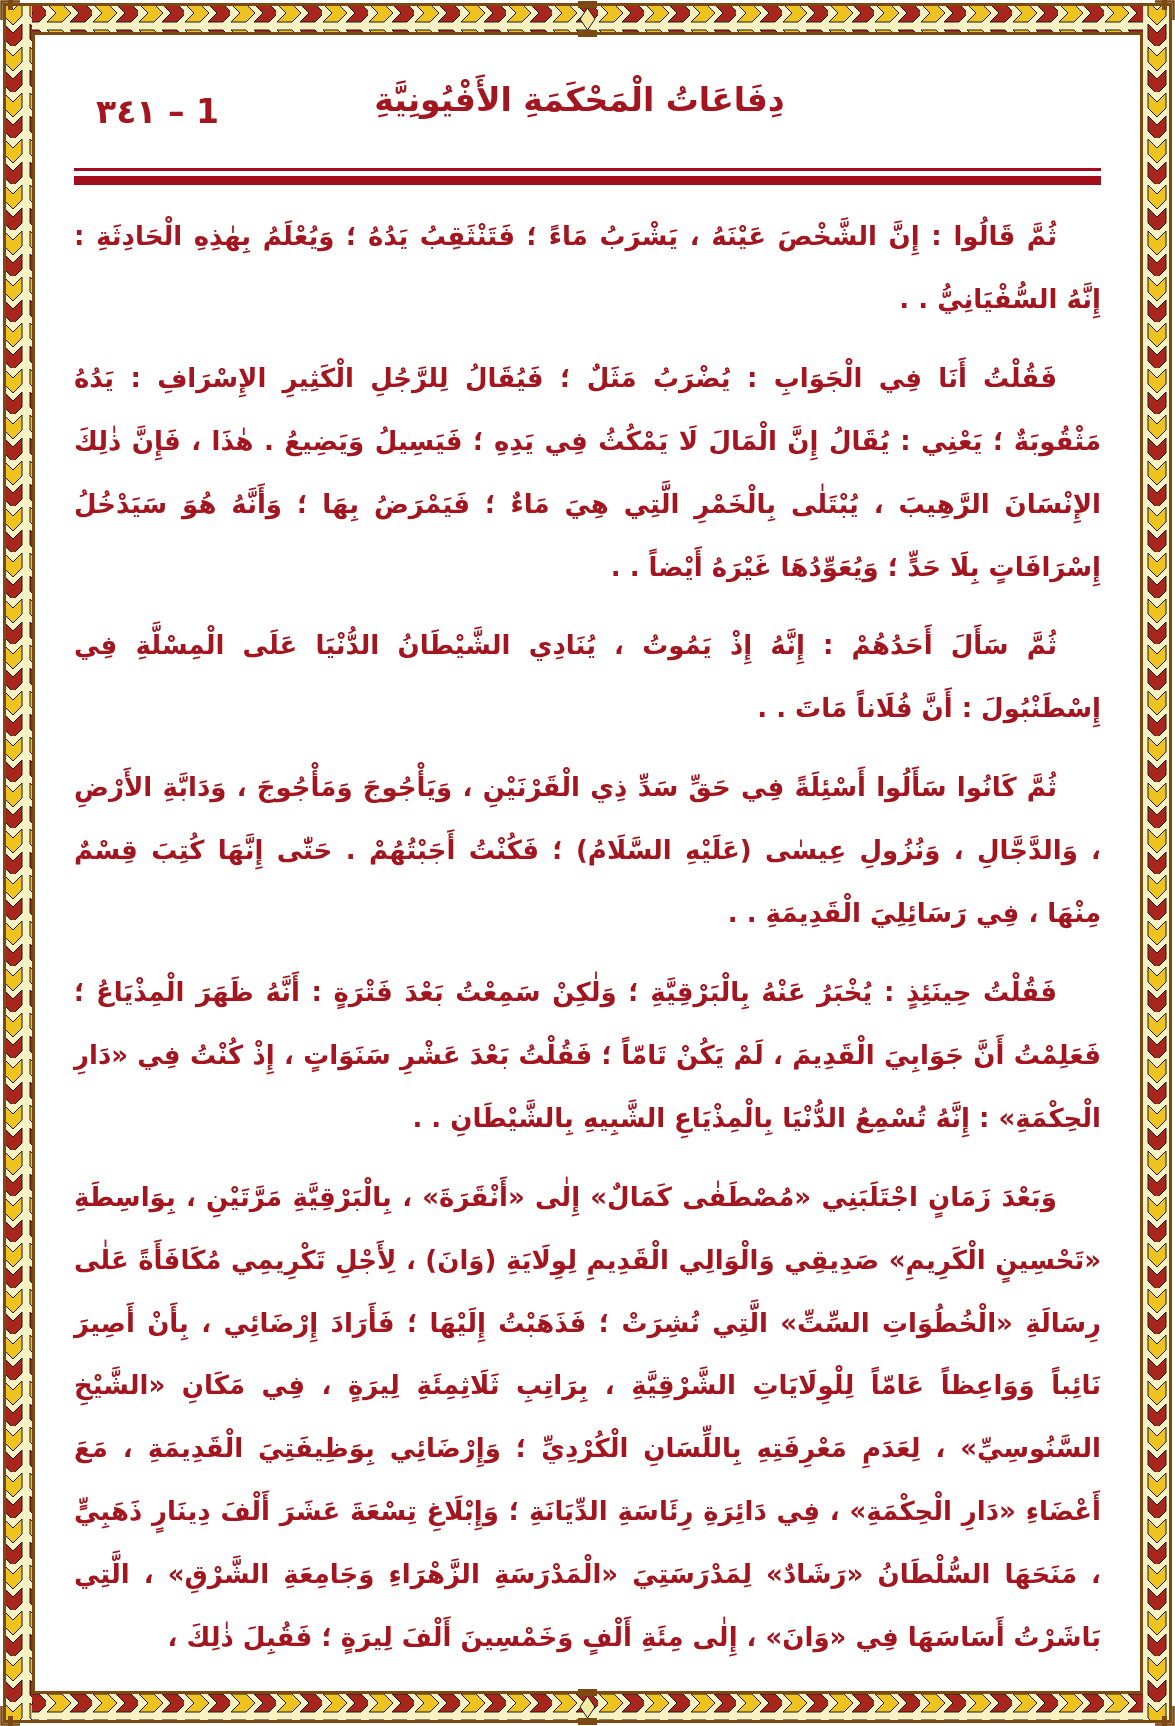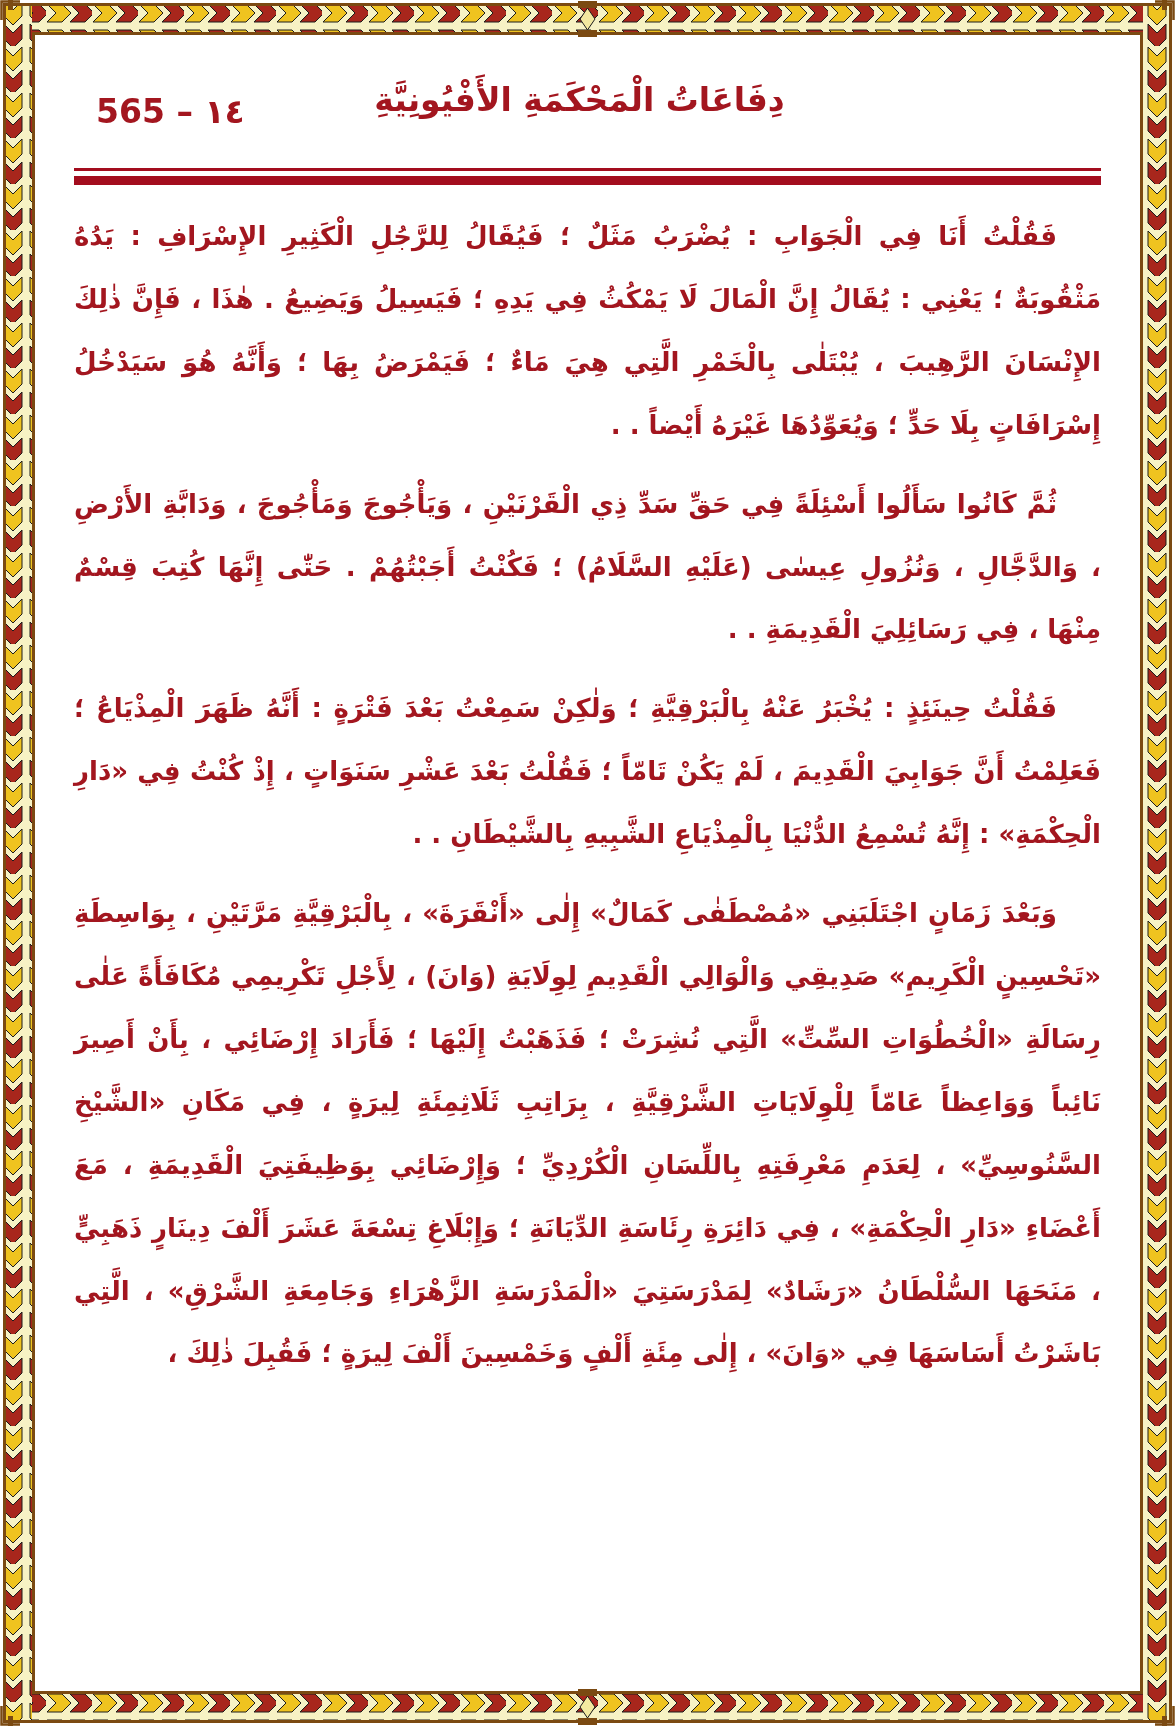--- a/index.html
+++ b/index.html
@@ -118,30 +118,32 @@
   <rect class="tab" x="578" y="30" width="19" height="7"></rect>
   <path class="center-diamond" d="M587.5,8 L595,19 L587.5,30 L580,19 Z"></path>
   <rect class="tab" x="578" y="1689" width="19" height="7"></rect>
   <rect class="tab" x="578" y="1718" width="19" height="7"></rect>
   <path class="center-diamond" d="M587.5,1696 L595,1707 L587.5,1718 L580,1707 Z"></path>
 </svg>
 
 <div class="page">
 
   <header class="page-header">
-    <div class="page-number">١٤ – 565</div>
+    <div class="page-number">1 – ٣٤١</div>
     <h1 class="doc-title">دِفَاعَاتُ الْمَحْكَمَةِ الأَفْيُونِيَّةِ</h1>
   </header>
 
   <div class="header-rule">
     <div class="rule-thin"></div>
     <div class="rule-gap"></div>
     <div class="rule-thick"></div>
   </div>
 
   <main class="body-text">
+    <p>ثُمَّ قَالُوا : إِنَّ الشَّخْصَ عَيْنَهُ ، يَشْرَبُ مَاءً ؛ فَتَنْثَقِبُ يَدُهُ ؛ وَيُعْلَمُ بِهٰذِهِ الْحَادِثَةِ : إِنَّهُ السُّفْيَانِيُّ . .</p>
     <p>فَقُلْتُ أَنَا فِي الْجَوَابِ : يُضْرَبُ مَثَلٌ ؛ فَيُقَالُ لِلرَّجُلِ الْكَثِيرِ الإِسْرَافِ : يَدُهُ مَثْقُوبَةٌ ؛ يَعْنِي : يُقَالُ إِنَّ الْمَالَ لَا يَمْكُثُ فِي يَدِهِ ؛ فَيَسِيلُ وَيَضِيعُ . هٰذَا ، فَإِنَّ ذٰلِكَ الإِنْسَانَ الرَّهِيبَ ، يُبْتَلٰى بِالْخَمْرِ الَّتِي هِيَ مَاءٌ ؛ فَيَمْرَضُ بِهَا ؛ وَأَنَّهُ هُوَ سَيَدْخُلُ إِسْرَافَاتٍ بِلَا حَدٍّ ؛ وَيُعَوِّدُهَا غَيْرَهُ أَيْضاً . .</p>
+    <p>ثُمَّ سَأَلَ أَحَدُهُمْ : إِنَّهُ إِذْ يَمُوتُ ، يُنَادِي الشَّيْطَانُ الدُّنْيَا عَلَى الْمِسْلَّةِ فِي إِسْطَنْبُولَ : أَنَّ فُلَاناً مَاتَ . .</p>
     <p>ثُمَّ كَانُوا سَأَلُوا أَسْئِلَةً فِي حَقِّ سَدِّ ذِي الْقَرْنَيْنِ ، وَيَأْجُوجَ وَمَأْجُوجَ ، وَدَابَّةِ الأَرْضِ ، وَالدَّجَّالِ ، وَنُزُولِ عِيسٰى (عَلَيْهِ السَّلَامُ) ؛ فَكُنْتُ أَجَبْتُهُمْ . حَتّٰى إِنَّهَا كُتِبَ قِسْمٌ مِنْهَا ، فِي رَسَائِلِيَ الْقَدِيمَةِ . .</p>
     <p>فَقُلْتُ حِينَئِذٍ : يُخْبَرُ عَنْهُ بِالْبَرْقِيَّةِ ؛ وَلٰكِنْ سَمِعْتُ بَعْدَ فَتْرَةٍ : أَنَّهُ ظَهَرَ الْمِذْيَاعُ ؛ فَعَلِمْتُ أَنَّ جَوَابِيَ الْقَدِيمَ ، لَمْ يَكُنْ تَامّاً ؛ فَقُلْتُ بَعْدَ عَشْرِ سَنَوَاتٍ ، إِذْ كُنْتُ فِي «دَارِ الْحِكْمَةِ» : إِنَّهُ تُسْمِعُ الدُّنْيَا بِالْمِذْيَاعِ الشَّبِيهِ بِالشَّيْطَانِ . .</p>
     <p>وَبَعْدَ زَمَانٍ اجْتَلَبَنِي «مُصْطَفٰى كَمَالٌ» إِلٰى «أَنْقَرَةَ» ، بِالْبَرْقِيَّةِ مَرَّتَيْنِ ، بِوَاسِطَةِ «تَحْسِينٍ الْكَرِيمِ» صَدِيقِي وَالْوَالِي الْقَدِيمِ لِوِلَايَةِ (وَانَ) ، لِأَجْلِ تَكْرِيمِي مُكَافَأَةً عَلٰى رِسَالَةِ «الْخُطُوَاتِ السِّتِّ» الَّتِي نُشِرَتْ ؛ فَذَهَبْتُ إِلَيْهَا ؛ فَأَرَادَ إِرْضَائِي ، بِأَنْ أَصِيرَ نَائِباً وَوَاعِظاً عَامّاً لِلْوِلَايَاتِ الشَّرْقِيَّةِ ، بِرَاتِبِ ثَلَاثِمِئَةِ لِيرَةٍ ، فِي مَكَانِ «الشَّيْخِ السَّنُوسِيِّ» ، لِعَدَمِ مَعْرِفَتِهِ بِاللِّسَانِ الْكُرْدِيِّ ؛ وَإِرْضَائِي بِوَظِيفَتِيَ الْقَدِيمَةِ ، مَعَ أَعْضَاءِ «دَارِ الْحِكْمَةِ» ، فِي دَائِرَةِ رِئَاسَةِ الدِّيَانَةِ ؛ وَإِبْلَاغِ تِسْعَةَ عَشَرَ أَلْفَ دِينَارٍ ذَهَبِيٍّ ، مَنَحَهَا السُّلْطَانُ «رَشَادٌ» لِمَدْرَسَتِيَ «الْمَدْرَسَةِ الزَّهْرَاءِ وَجَامِعَةِ الشَّرْقِ» ، الَّتِي بَاشَرْتُ أَسَاسَهَا فِي «وَانَ» ، إِلٰى مِئَةِ أَلْفٍ وَخَمْسِينَ أَلْفَ لِيرَةٍ ؛ فَقُبِلَ ذٰلِكَ ،</p>
   </main>
 
 </div>
 
 </body></html>

